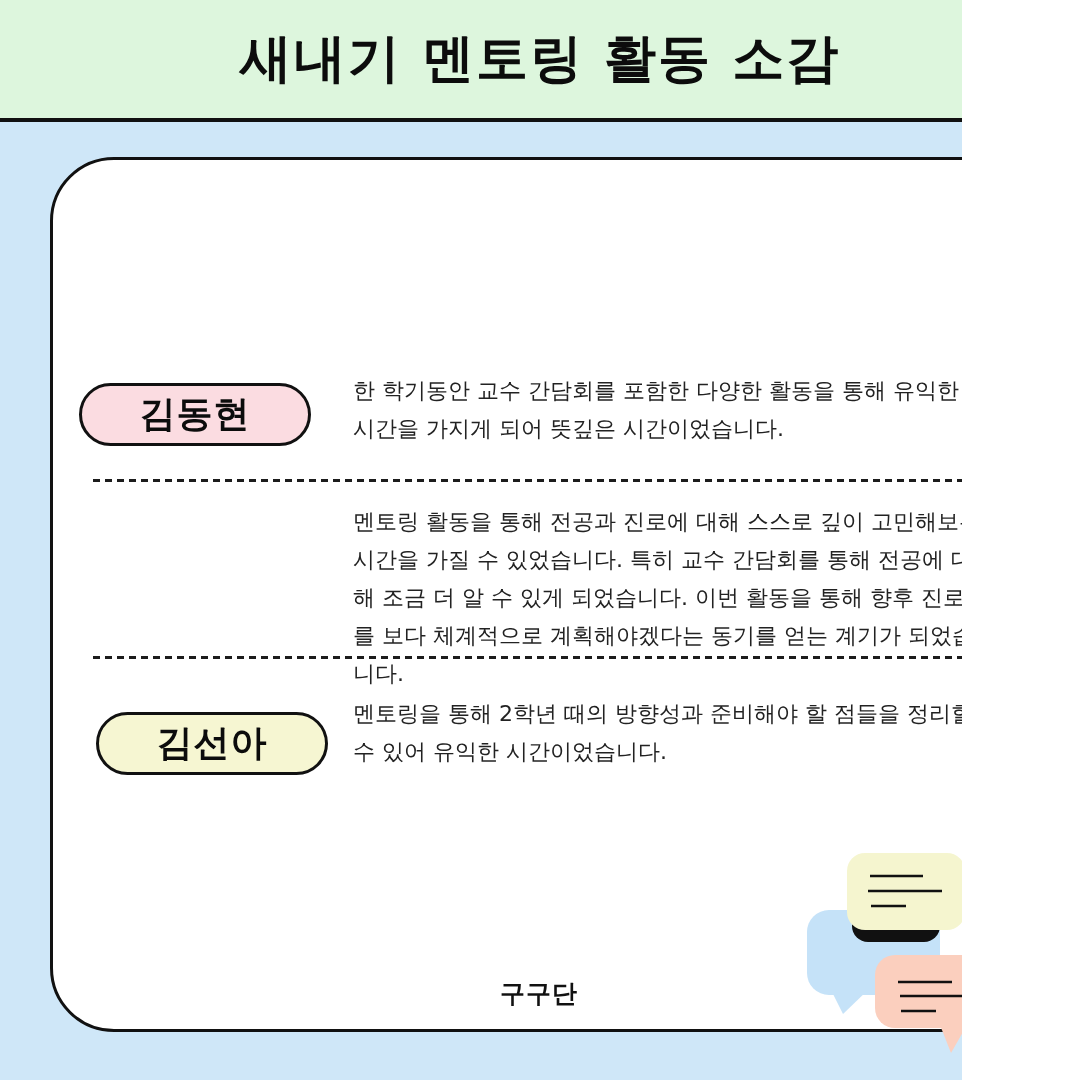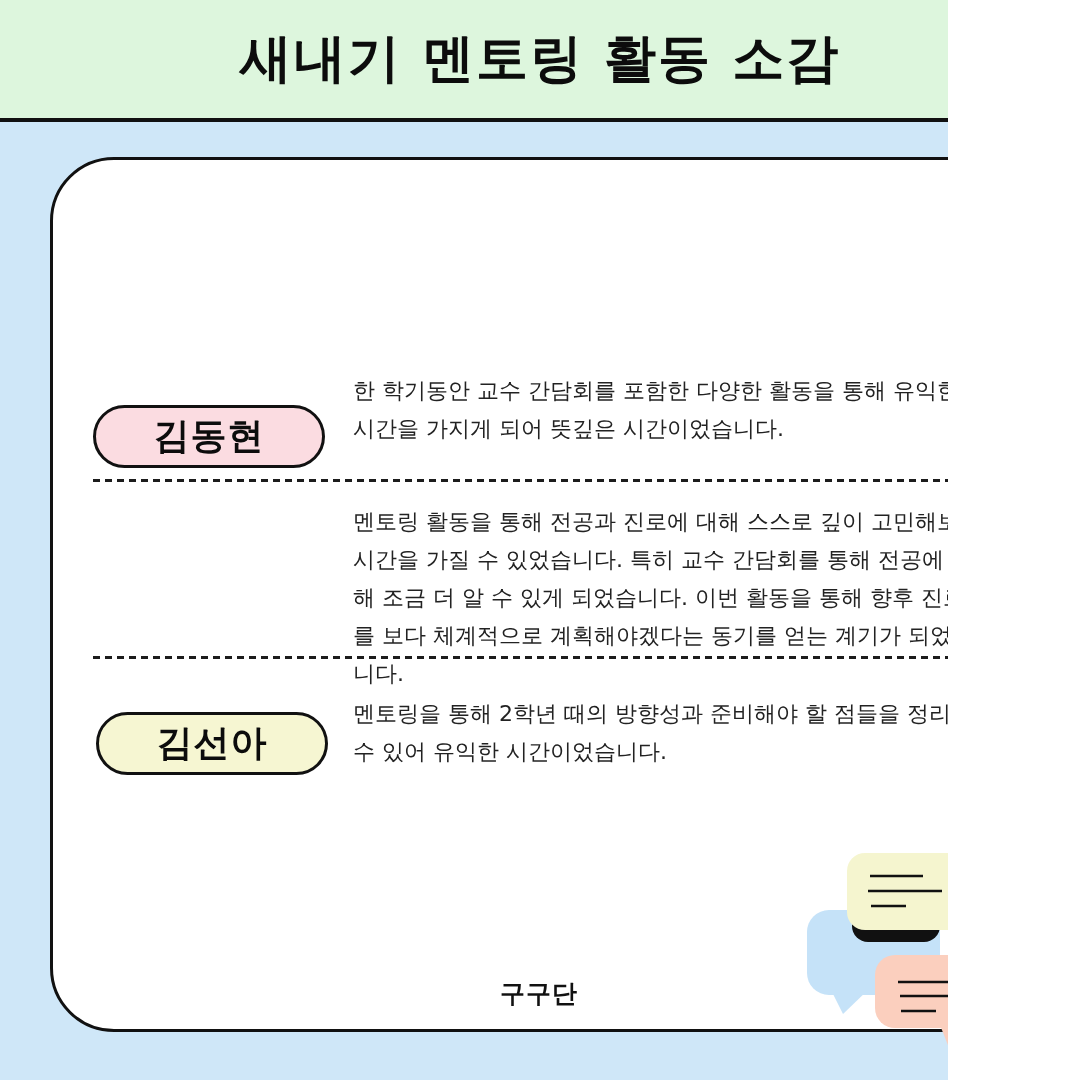--- a/index.html
+++ b/index.html
@@ -1,39 +1,39 @@
 <!DOCTYPE html>
 <html><head>
 <meta charset="utf-8">
 <style>
   html,body{margin:0;padding:0;}
   .page{
     position:relative;width:948px;height:1080px;overflow:hidden;
-    background:#cfe7f8;font-family:"DejaVu Sans","Liberation Sans",sans-serif;
+    background:#cfe7f8;font-family:"DejaVu Sans","Liberation Sans",sans-serif;padding-left:14px;
   }
   .header{
     position:absolute;top:0;left:0;width:1080px;height:122px;
     background:#ddf6dd;border-bottom:4px solid #111;
     display:flex;align-items:center;justify-content:center;box-sizing:border-box;
   }
   .header .title{
     font-size:52px;font-weight:800;color:#0c0c0c;letter-spacing:2px;
   }
   .card{
     position:absolute;left:50px;top:157px;width:978px;height:875px;
     background:#fff;border:3px solid #111;border-radius:64px;
     box-sizing:border-box;z-index:1;
   }
   .badge{
     position:absolute;width:232px;height:63px;border:3px solid #111;
     border-radius:34px;display:flex;align-items:center;justify-content:center;
     box-sizing:border-box;font-size:36px;font-weight:800;color:#0c0c0c;
     letter-spacing:1px;
   }
-  .badge-1{left:40px;top:223px;background:#fbdce1;margin-top:22px;}
+  .badge-1{left:26px;top:223px;background:#fbdce1;}
   .badge-2{left:43px;top:378px;background:#ccd5f1;}
   .badge-3{left:43px;top:540px;background:#f6f6d2;}
   .quote{
     position:absolute;left:300px;width:628px;
     font-size:22px;line-height:38px;color:#222;font-weight:500;
   }
   .quote-1{top:212px;}
   .quote-2{top:343px;}
   .quote-3{top:535px;}
   .divider{

